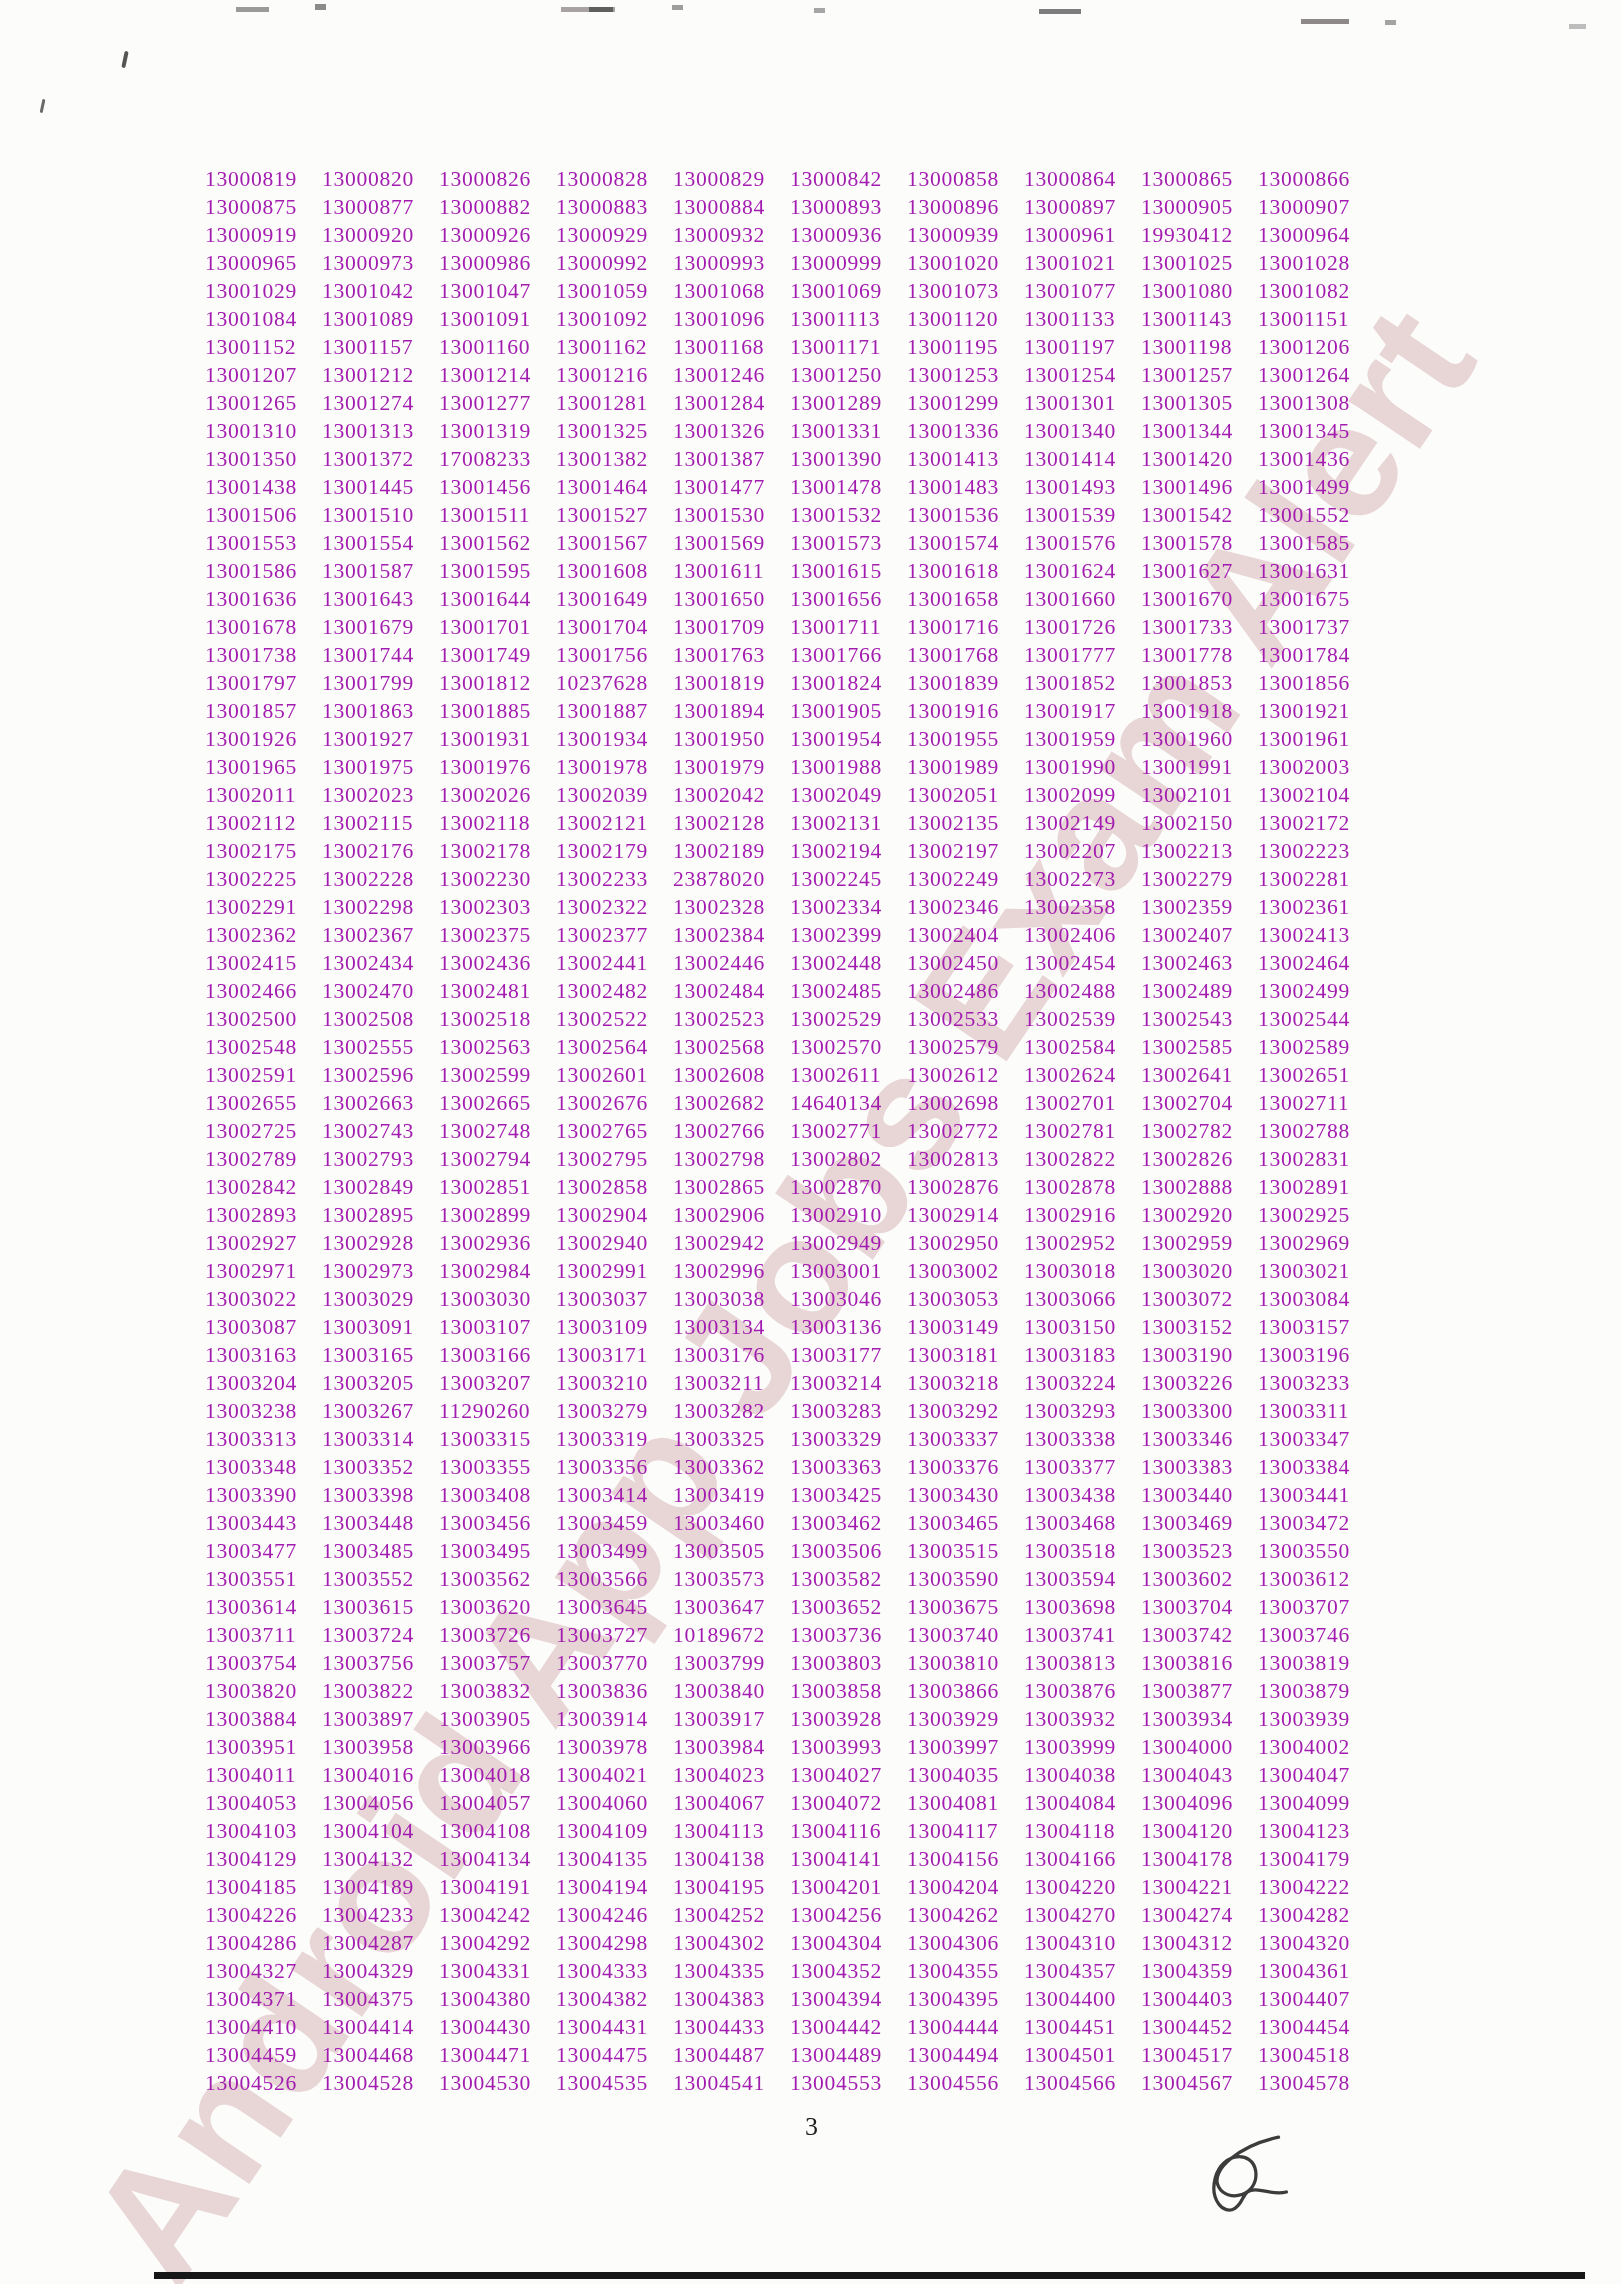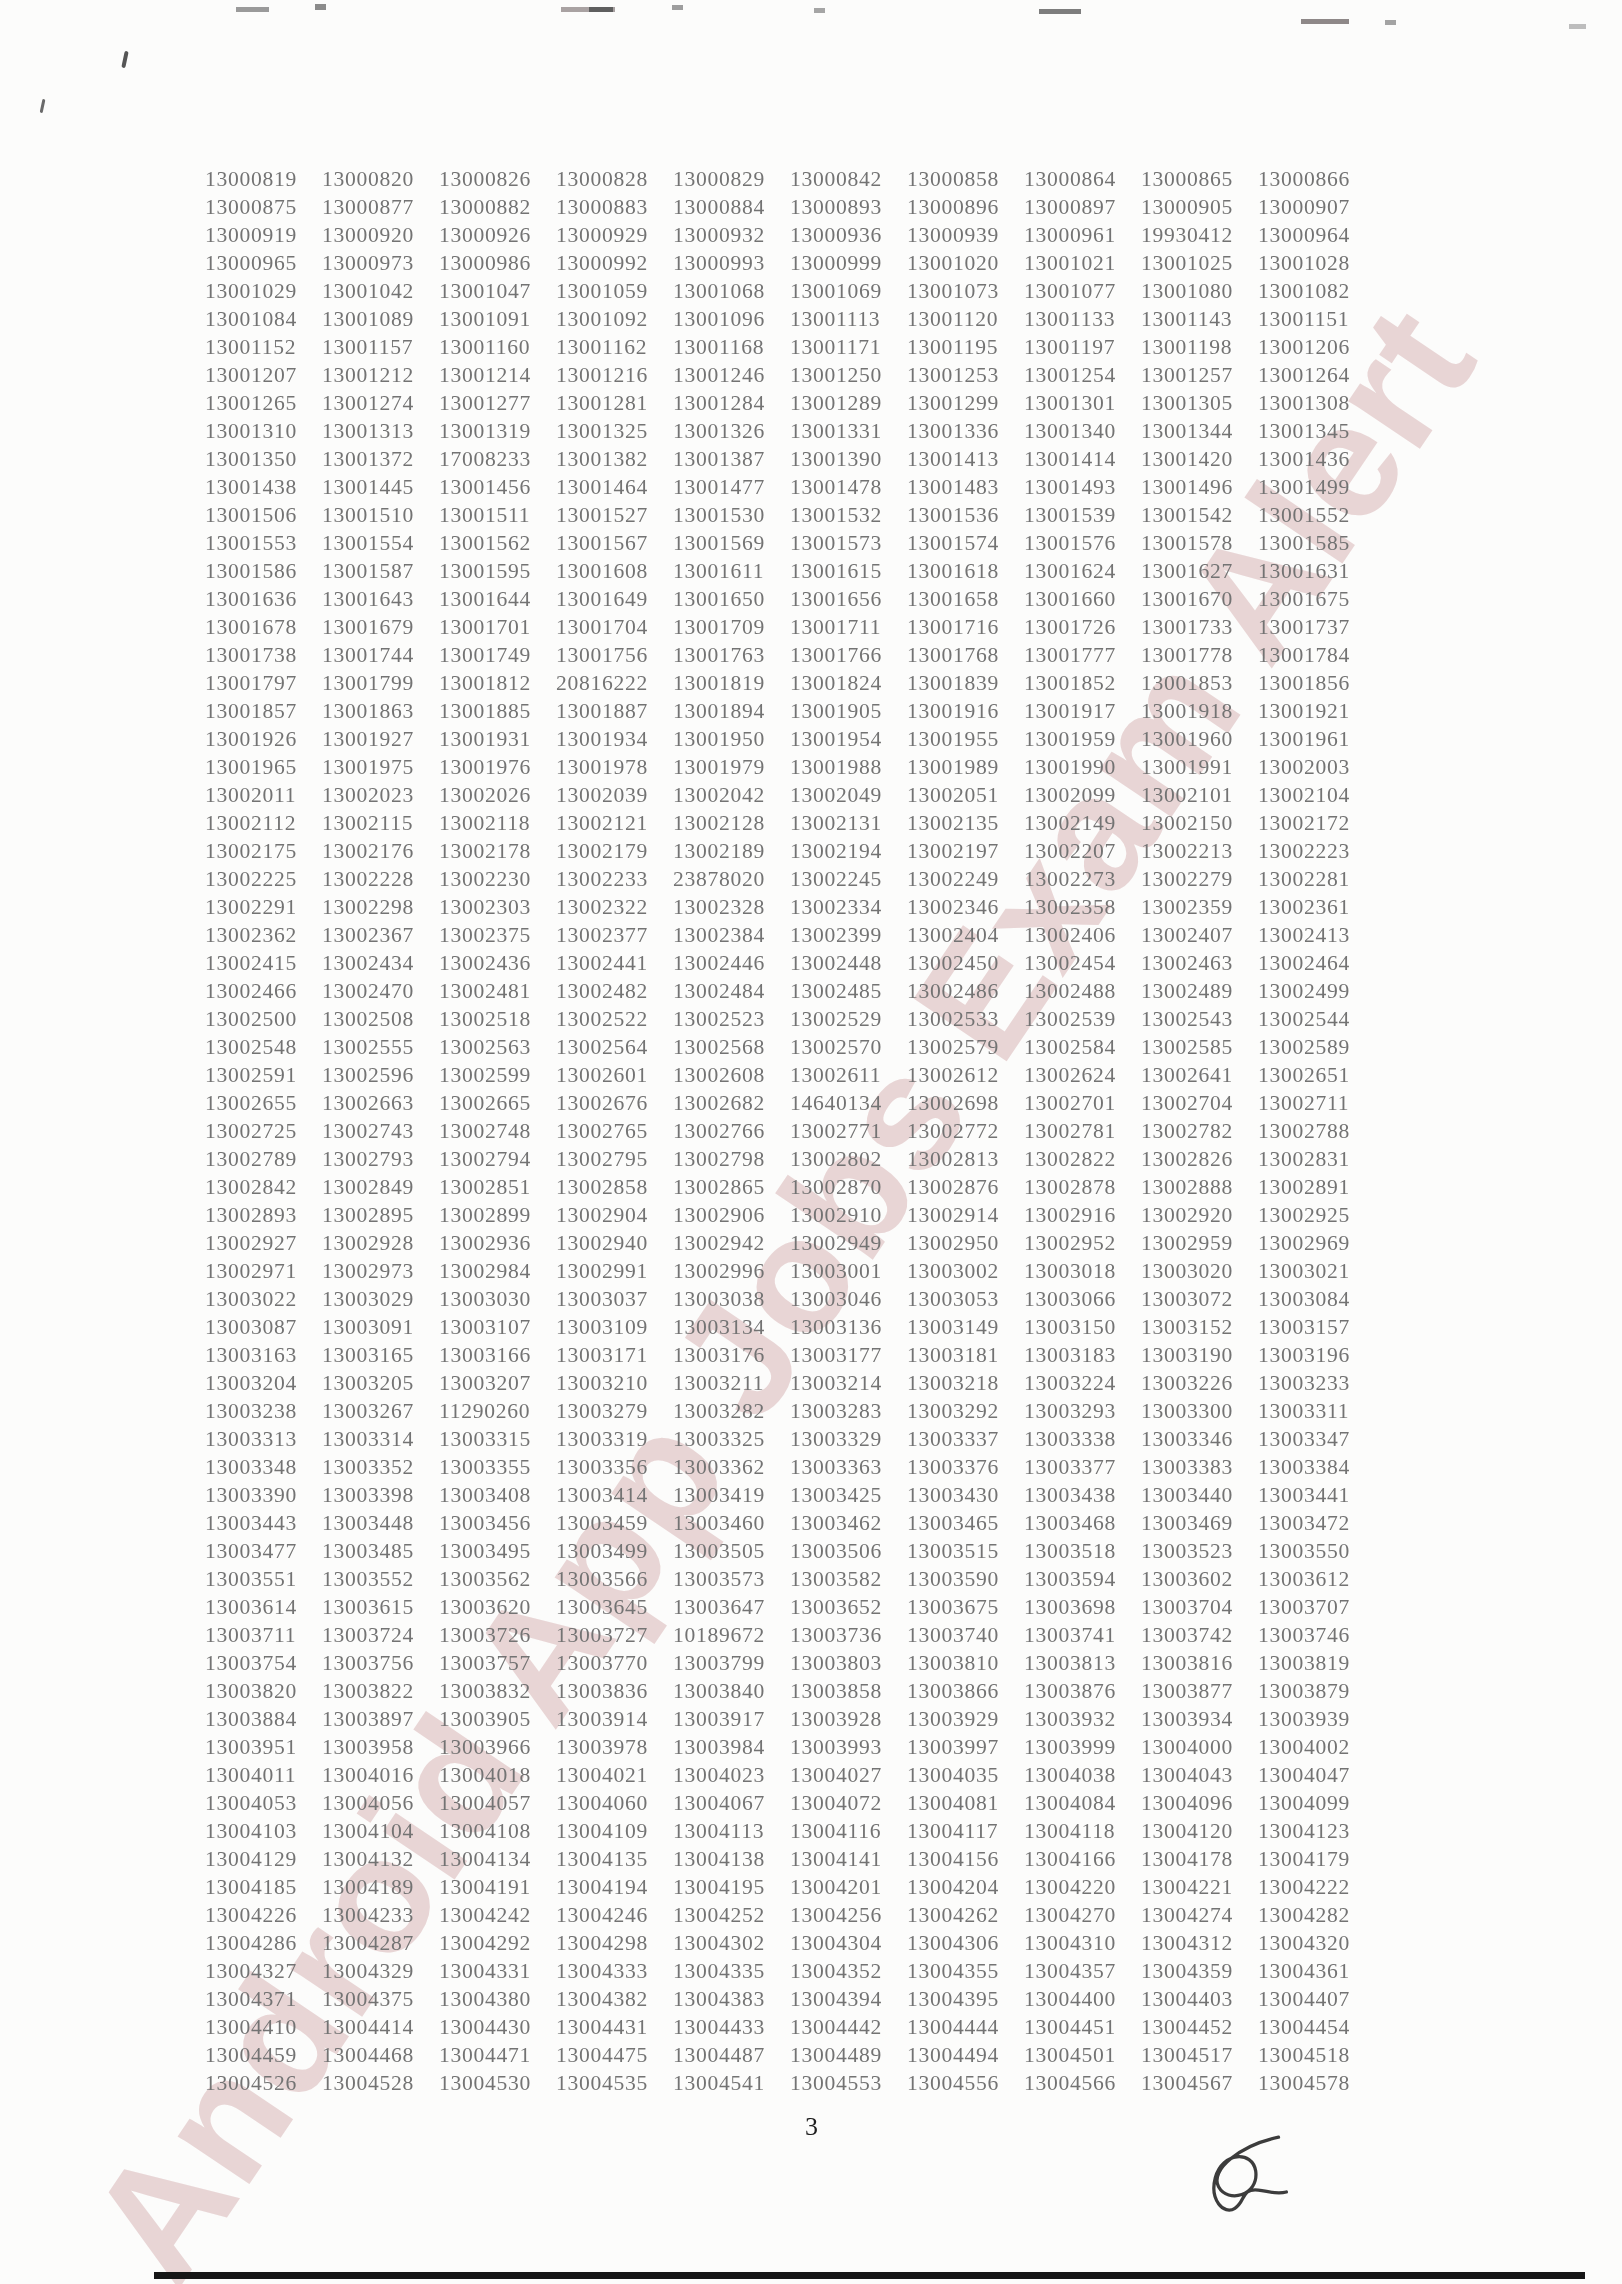--- a/index.html
+++ b/index.html
@@ -14,21 +14,21 @@
     transform:rotate(-56deg);transform-origin:0 0;
     font-family:"Liberation Sans", sans-serif;
     font-weight:bold;font-size:163px;line-height:1;
     white-space:nowrap;letter-spacing:1.3px;
     color:#e8d5d5;z-index:1;user-select:none;
   }
   .grid{
     position:absolute;left:205px;top:165px;z-index:2;
     display:grid;grid-template-columns:repeat(10,117px);
     grid-auto-rows:28px;
-    font-size:21.6px;color:#737373;letter-spacing:0.7px;
+    font-size:21.6px;color:#a21caf;letter-spacing:0.7px;
   }
   .grid .cell{display:block;line-height:28px;}
   .page-number{
     position:absolute;left:0;right:0;top:2112px;text-align:center;
     font-size:26px;color:#1e1e1e;z-index:2;
   }
   .signature{position:absolute;left:1195px;top:2132px;z-index:2;}
   .bottom-line{
     position:absolute;left:154px;top:2272px;width:1431px;height:7.2px;
     background:#161616;z-index:2;
@@ -223,21 +223,21 @@
       <span class="cell">13001756</span>
       <span class="cell">13001763</span>
       <span class="cell">13001766</span>
       <span class="cell">13001768</span>
       <span class="cell">13001777</span>
       <span class="cell">13001778</span>
       <span class="cell">13001784</span>
       <span class="cell">13001797</span>
       <span class="cell">13001799</span>
       <span class="cell">13001812</span>
-      <span class="cell">20816222</span>
+      <span class="cell">10237628</span>
       <span class="cell">13001819</span>
       <span class="cell">13001824</span>
       <span class="cell">13001839</span>
       <span class="cell">13001852</span>
       <span class="cell">13001853</span>
       <span class="cell">13001856</span>
       <span class="cell">13001857</span>
       <span class="cell">13001863</span>
       <span class="cell">13001885</span>
       <span class="cell">13001887</span>

